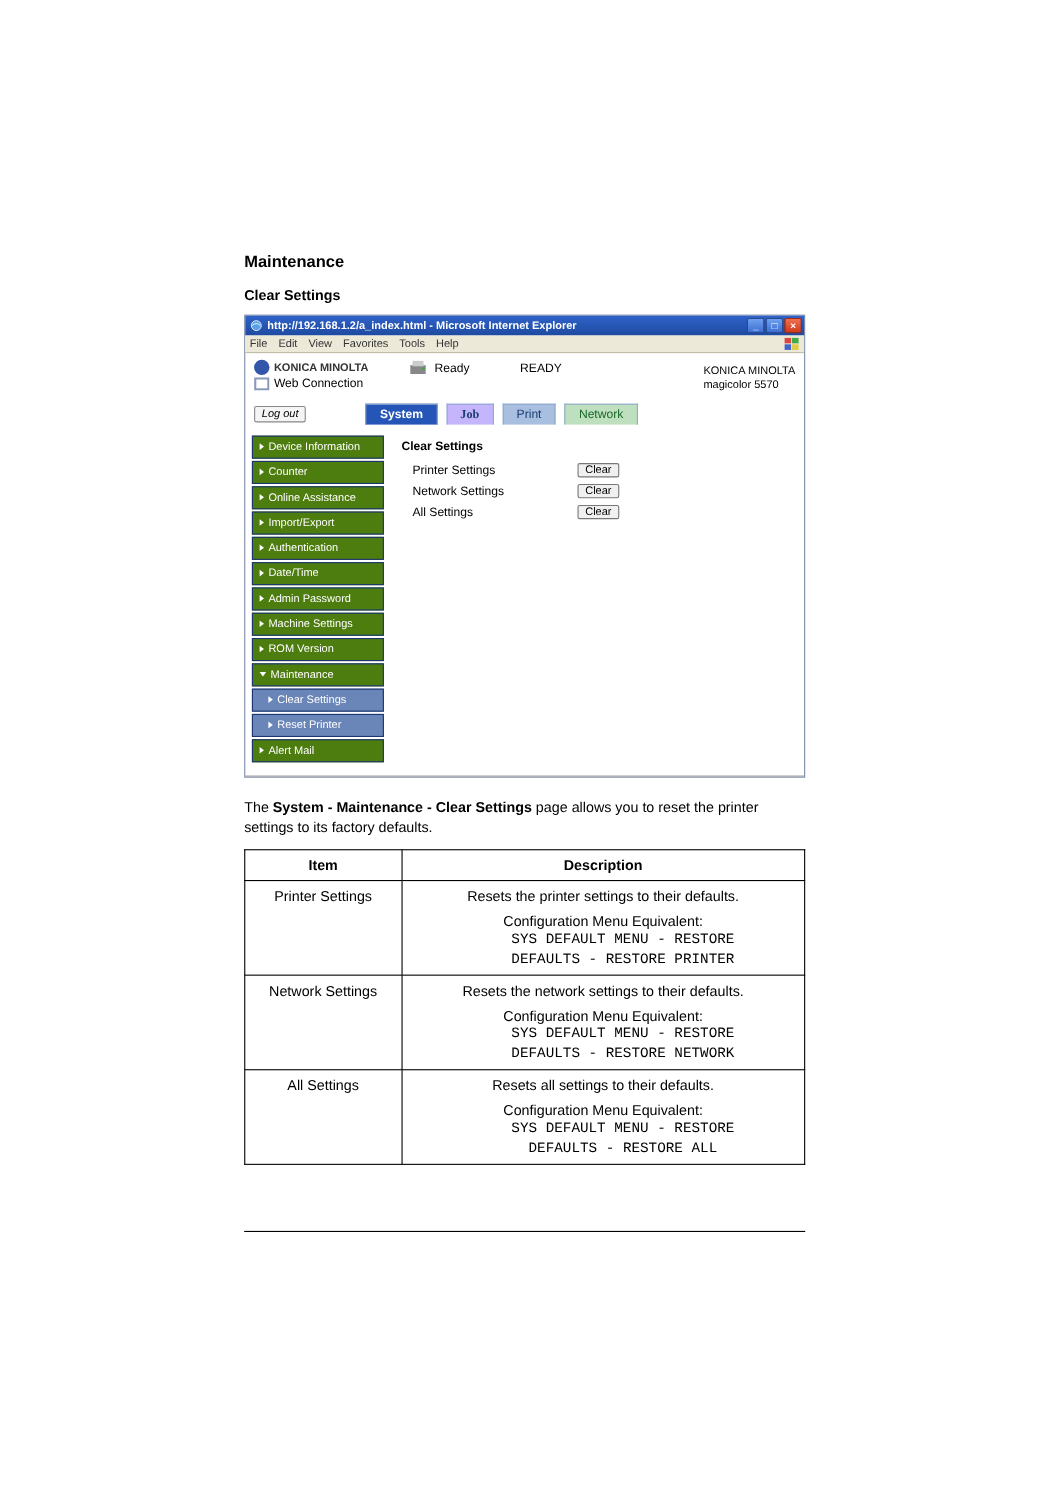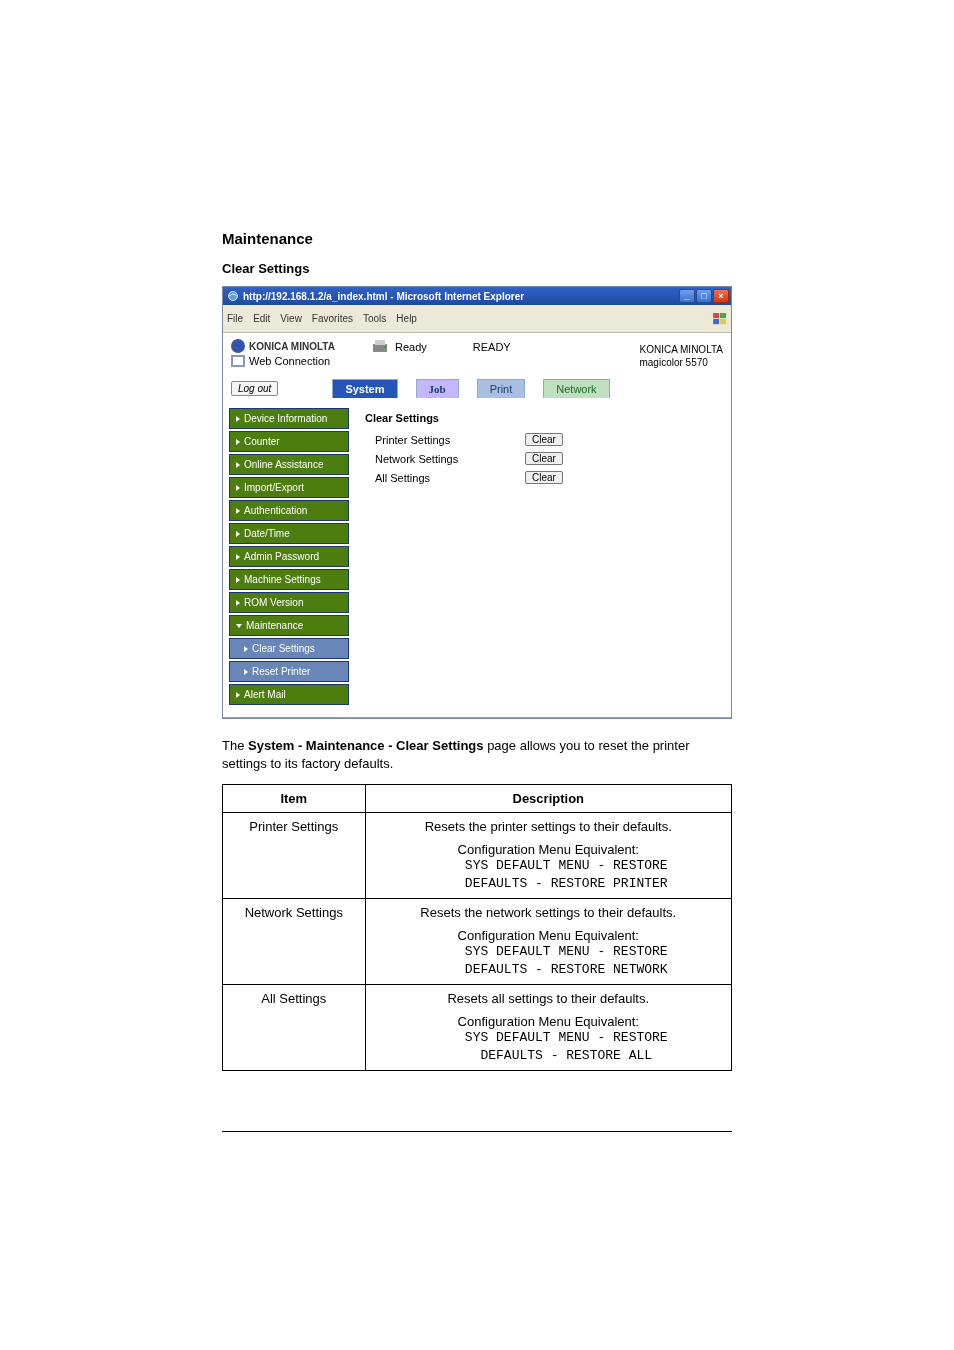--- a/index.html
+++ b/index.html
@@ -57,21 +57,21 @@
     border: 1px solid #2a4a90;
     border-radius: 2px;
     display: flex; align-items: center; justify-content: center;
     color: #fff; font-size: 9px; font-weight: bold;
   }
   .win-btn.close { background: linear-gradient(#f07050, #d03a1a); border-color: #a02a10; }
   .menu-bar {
     display: flex;
     background: #ece9d8;
     border-bottom: 1px solid #c0bca8;
-    height: 28px;
+    height: 16px;
     align-items: center;
     padding: 0 4px;
     gap: 10px;
   }
   .menu-bar span { font-size: 10px; color: #333; }
   .menu-bar .flag { margin-left: auto; width: 14px; height: 12px; }
   .content-frame { display: flex; flex-direction: column; }
   .hdr-row {
     display: flex;
     align-items: flex-start;
@@ -100,21 +100,21 @@
     margin-left: auto; text-align: left; font-size: 10px; line-height: 1.3;
     padding-top: 4px;
   }
   .logout-row {
     display: flex; align-items: center; padding: 6px 8px 6px 8px; gap: 14px;
   }
   .logout-btn {
     font-size: 10px; border: 1px solid #888; background: #f5f5f5;
     padding: 1px 6px; border-radius: 2px; font-style: italic;
   }
-  .tabs { display: flex; gap: 18px; padding-left: 40px; }
+  .tabs { display: flex; gap: 8px; padding-left: 40px; }
   .tab {
     font-size: 11px; padding: 3px 12px;
     background: #bccde5; color: #1a3d73;
     border: 1px solid #8faacc;
     border-bottom: none;
   }
   .tab.active { background: #2556b7; color: #fff; font-weight: bold; }
   .tab.network { background: #bfe0bf; color: #1a6a2a; }
   .tab.job { background: #c4b5fd; color: #1a3d73; font-weight: bold; font-family: Liberation Serif, serif; }
   .tab.print { background: #a9bfdf; color: #1a3d73; }

